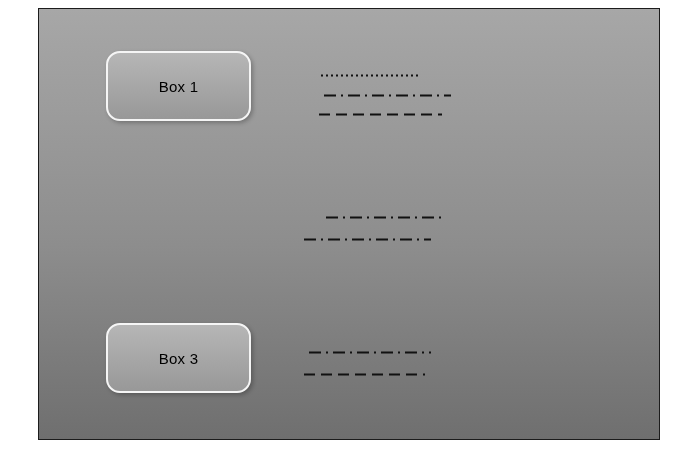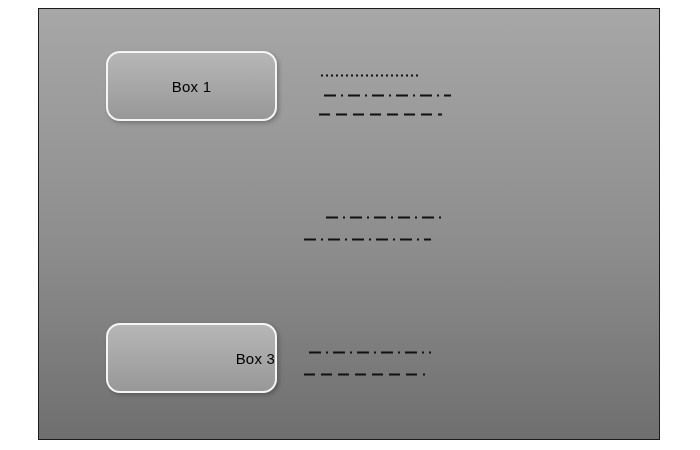--- a/index.html
+++ b/index.html
@@ -21,39 +21,39 @@
     top: 8px;
     width: 622px;
     height: 432px;
     border: 1px solid #1c1c1c;
     background: linear-gradient(to bottom, #a7a7a7 0%, #8d8d8d 55%, #6f6f6f 100%);
     box-sizing: border-box;
   }
   .shape-box {
     position: absolute;
     left: 67px;
-    width: 171px;
+    width: 145px;
     height: 70px;
     border: 2.5px solid #f5f5f5;
     border-radius: 14px;
     background: linear-gradient(to bottom, #b6b6b6, #989898);
     box-shadow: 2px 2px 4px rgba(0,0,0,0.25);
     display: flex;
     align-items: center;
     justify-content: center;
     box-sizing: border-box;
   }
   .shape-box .box-label {
     font-size: 15px;
     color: #000000;
     letter-spacing: 0.2px;
   }
   #box-1 { top: 42px; }
   #box-2 { top: 178px; }
-  #box-3 { top: 314px; justify-content: flex-end; }
+  #box-3 { top: 314px; }
   .line {
     position: absolute;
     height: 5px;
   }
   .line svg { display: block; }
   .line line {
     stroke: #111111;
     stroke-width: 2;
     fill: none;
   }

